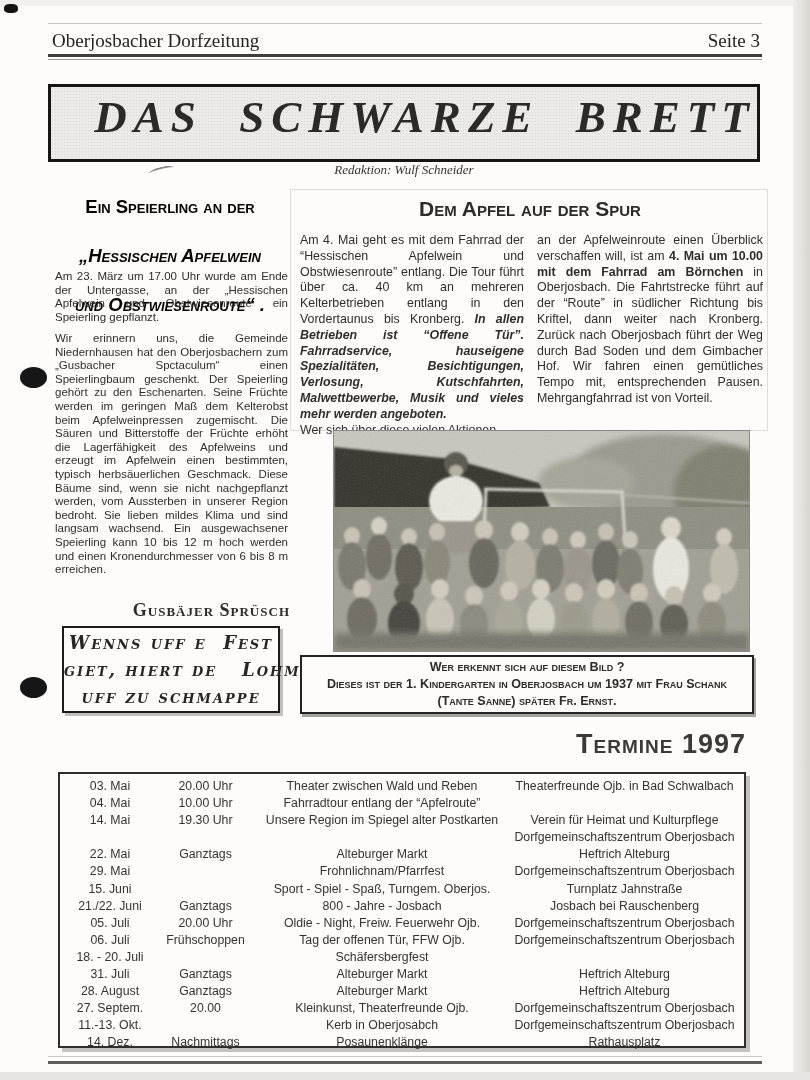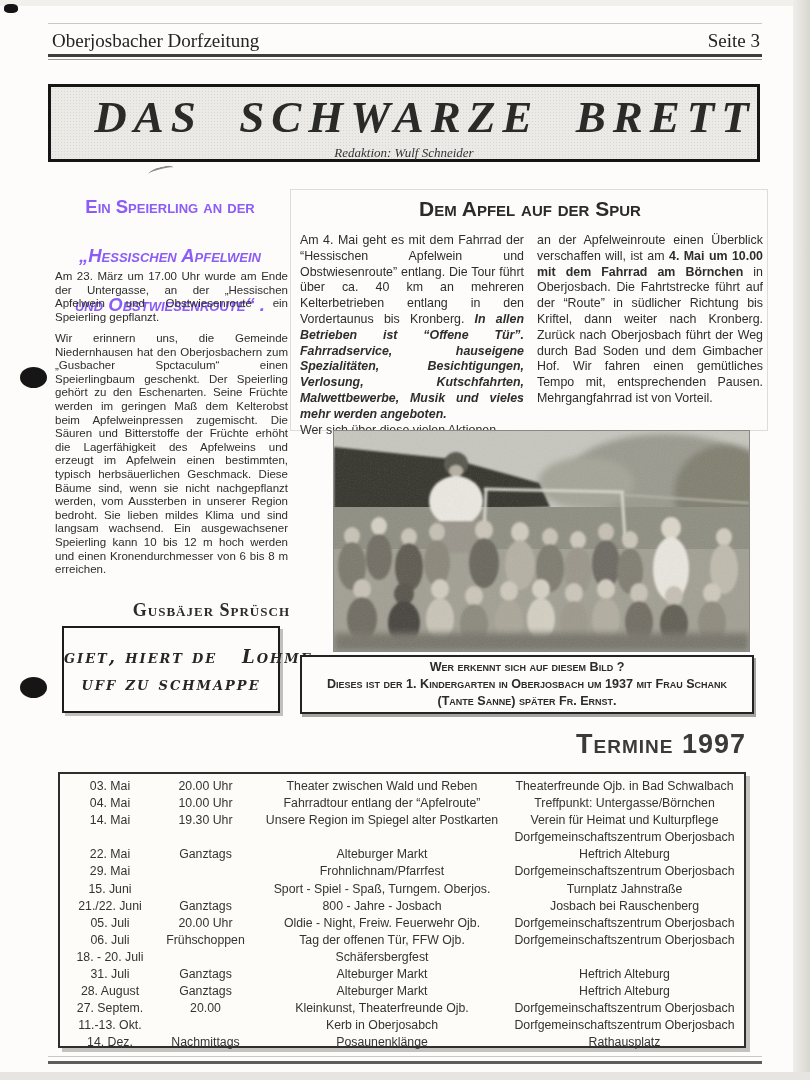--- a/index.html
+++ b/index.html
@@ -34,29 +34,29 @@
     background-image:radial-gradient(#d9d8d4 1px, transparent 1px);
     background-size:3px 3px;
     text-align:center;
   }
   .masthead-title{
     margin-top:4px;
     font-family:"Liberation Serif",serif;font-style:italic;font-weight:bold;
     font-size:45px;letter-spacing:7px;word-spacing:18px;color:#2a2a28;padding-left:42px;
   }
   .masthead-sub{
-    margin-top:2px;
+    margin-top:19px;
     font-family:"Liberation Serif",serif;font-style:italic;
     font-size:13px;color:#333;
   }
   .scan-mark{left:148px;top:167px;width:26px;height:6px;border-top:2px solid #8b8a85;border-radius:60% 40% 10% 10%;transform:rotate(-12deg);}
 
   
   .lart-head{left:50px;top:194px;width:240px;text-align:center;
-    font-weight:bold;font-variant:small-caps;color:#8b5cf6;
+    font-weight:bold;font-variant:small-caps;color:#000000;
     font-size:18.5px;line-height:25px;}
   .lart-head .it{font-style:italic;margin-top:24px;}
   .lpara{left:55px;width:233px;font-size:11.5px;line-height:13.6px;text-align:justify;color:#2d2d2d;}
   .lpara1{top:270px;}
   .lpara2{top:332px;}
 
   .spruch-head{left:50px;top:600px;width:240px;text-align:right;
     font-family:"Liberation Serif",serif;font-variant:small-caps;font-weight:bold;
     font-size:18px;letter-spacing:1px;color:#2b2b2b;}
   .spruch-box{
@@ -136,20 +136,21 @@
 <div class="abs lart-head">
   <div>Ein Speierling an der</div>
   <div class="it">„Hessischen Apfelwein</div>
   <div class="it">und Obstwiesenroute“ .</div>
 </div>
 <div class="abs lpara lpara1">Am 23. März um 17.00 Uhr wurde am Ende der Untergasse, an der „Hessischen Apfelwein und Obstwiesenroute ein Speierling gepflanzt.</div>
 <div class="abs lpara lpara2">Wir erinnern uns, die Gemeinde Niedernhausen hat den Oberjosbachern zum „Gusbacher Spctaculum“ einen Speierlingbaum geschenkt. Der Speierling gehört zu den Eschenarten. Seine Früchte  werden im geringen Maß dem Kelterobst beim Apfelweinpressen zugemischt. Die Säuren und Bitterstoffe der Früchte  erhöht die Lagerfähigkeit des Apfelweins und erzeugt im Apfelwein einen bestimmten, typisch herbsäuerlichen Geschmack. Diese Bäume sind, wenn sie nicht nachgepflanzt werden, vom Aussterben in unserer Region bedroht. Sie lieben mildes Klima und sind langsam wachsend. Ein ausgewachsener Speierling kann 10 bis 12 m hoch werden und einen Kronendurchmesser von 6 bis 8 m erreichen.</div>
 
 <div class="abs spruch-head">Gusbäjer Sprüsch</div>
 <div class="abs spruch-box">
+  <div class="spruch-line">Wenns uff e  Fest</div>
   <div class="spruch-line">giet, hiert de   Lohme</div>
   <div class="spruch-line">uff zu schmappe</div>
 </div>
 
 <div class="abs rart-box"></div>
 <div class="abs rart-head">Dem Apfel auf der Spur</div>
 <div class="abs rcol rcol1">
   <span>Am 4. Mai geht es mit dem Fahrrad der “Hessischen Apfelwein und Obstwiesenroute”  entlang. Die Tour führt über ca. 40 km an mehreren Kelterbetrieben entlang in den Vordertaunus bis Kronberg. </span><span class="seg-bi">In allen Betrieben ist “Offene Tür”. Fahrradservice, hauseigene Spezialitäten, Besichtigungen, Verlosung, Kutschfahrten, Malwettbewerbe, Musik und vieles mehr werden angeboten.</span>
   <span class="block">Wer sich über diese vielen Aktionen</span>
 </div>
@@ -308,21 +309,20 @@
   <div class="trow">
       <div class="tcell">03. Mai</div>
       <div class="tcell">20.00 Uhr</div>
       <div class="tcell">Theater zwischen Wald und Reben</div>
       <div class="tcell">Theaterfreunde Ojb. in Bad Schwalbach</div>
     </div>
       <div class="trow">
       <div class="tcell">04. Mai</div>
       <div class="tcell">10.00 Uhr</div>
       <div class="tcell">Fahrradtour  entlang der “Apfelroute”</div>
-      <div class="tcell">Treffpunkt: Untergasse/Börnchen</div>
     </div>
       <div class="trow">
       <div class="tcell">14. Mai</div>
       <div class="tcell">19.30 Uhr</div>
       <div class="tcell">Unsere Region im Spiegel alter Postkarten</div>
       <div class="tcell">Verein für Heimat und Kulturpflege
 Dorfgemeinschaftszentrum Oberjosbach</div>
     </div>
       <div class="trow">
       <div class="tcell">22. Mai</div>

